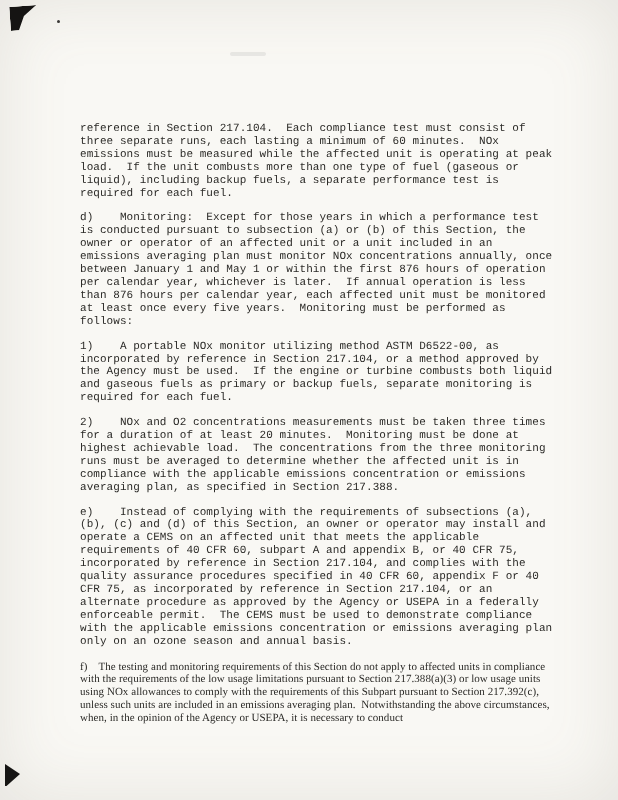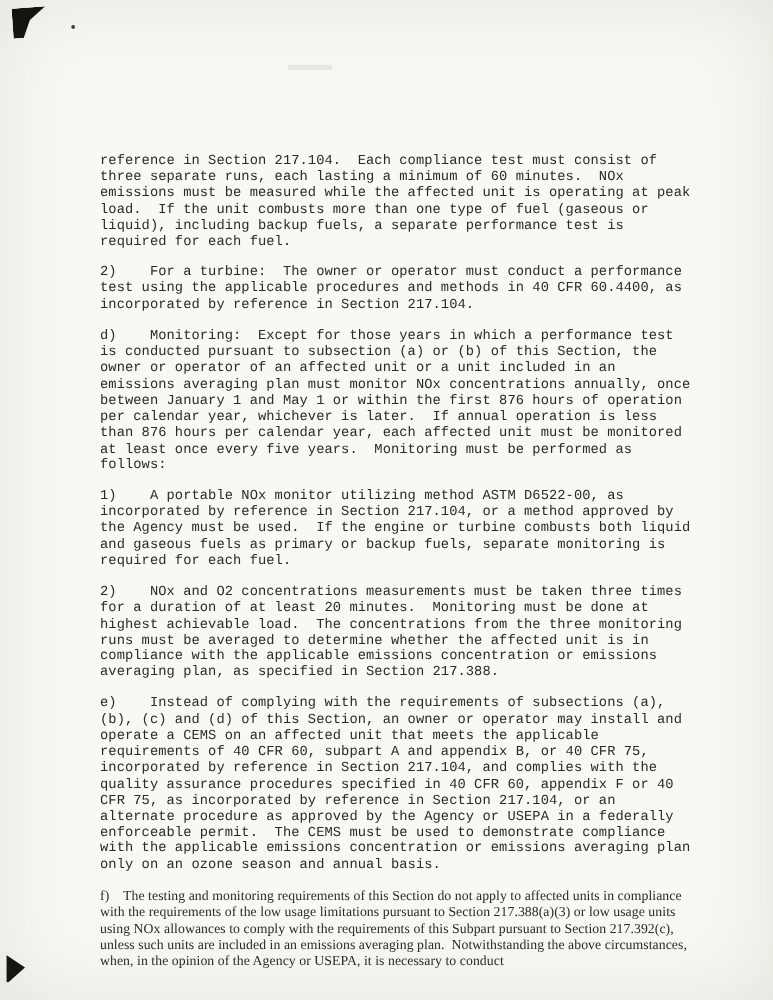--- a/index.html
+++ b/index.html
@@ -80,21 +80,20 @@
 
 <div class="page">
   <div class="scan-mark-top-left"></div>
   <div class="scan-dot"></div>
   <div class="scan-smudge-top"></div>
   <div class="scan-mark-bottom-left"></div>
 
   <div class="text-block">
   <p class="para">reference in Section 217.104.  Each compliance test must consist of three separate runs, each lasting a minimum of 60 minutes.  NOx emissions must be measured while the affected unit is operating at peak load.  If the unit combusts more than one type of fuel (gaseous or liquid), including backup fuels, a separate performance test is required for each fuel.</p>
 
-  <p class="para">2)    For a turbine:  The owner or operator must conduct a performance test using the applicable procedures and methods in 40 CFR 60.4400, as incorporated by reference in Section 217.104.</p>
 
   <p class="para">d)    Monitoring:  Except for those years in which a performance test is conducted pursuant to subsection (a) or (b) of this Section, the owner or operator of an affected unit or a unit included in an emissions averaging plan must monitor NOx concentrations annually, once between January 1 and May 1 or within the first 876 hours of operation per calendar year, whichever is later.  If annual operation is less than 876 hours per calendar year, each affected unit must be monitored at least once every five years.  Monitoring must be performed as follows:</p>
 
   <p class="para">1)    A portable NOx monitor utilizing method ASTM D6522-00, as incorporated by reference in Section 217.104, or a method approved by the Agency must be used.  If the engine or turbine combusts both liquid and gaseous fuels as primary or backup fuels, separate monitoring is required for each fuel.</p>
 
   <p class="para">2)    NOx and O2 concentrations measurements must be taken three times for a duration of at least 20 minutes.  Monitoring must be done at highest achievable load.  The concentrations from the three monitoring runs must be averaged to determine whether the affected unit is in compliance with the applicable emissions concentration or emissions averaging plan, as specified in Section 217.388.</p>
 
   <p class="para">e)    Instead of complying with the requirements of subsections (a), (b), (c) and (d) of this Section, an owner or operator may install and operate a CEMS on an affected unit that meets the applicable requirements of 40 CFR 60, subpart A and appendix B, or 40 CFR 75, incorporated by reference in Section 217.104, and complies with the quality assurance procedures specified in 40 CFR 60, appendix F or 40 CFR 75, as incorporated by reference in Section 217.104, or an alternate procedure as approved by the Agency or USEPA in a federally enforceable permit.  The CEMS must be used to demonstrate compliance with the applicable emissions concentration or emissions averaging plan only on an ozone season and annual basis.</p>
 
   <p class="para">f)    The testing and monitoring requirements of this Section do not apply to affected units in compliance with the requirements of the low usage limitations pursuant to Section 217.388(a)(3) or low usage units using NOx allowances to comply with the requirements of this Subpart pursuant to Section 217.392(c), unless such units are included in an emissions averaging plan.  Notwithstanding the above circumstances, when, in the opinion of the Agency or USEPA, it is necessary to conduct</p>

